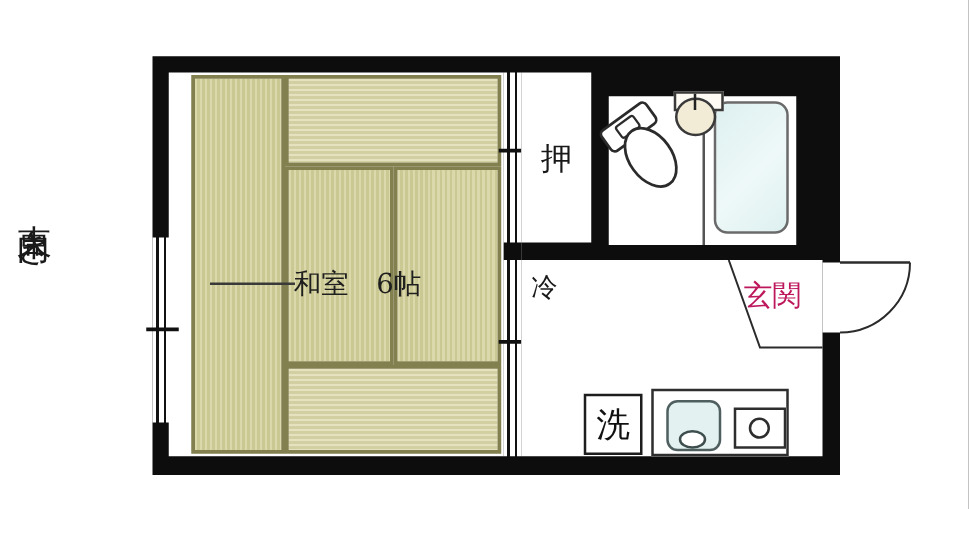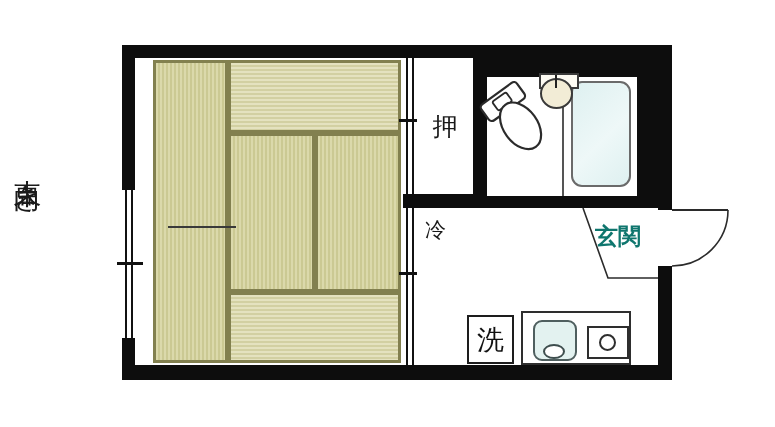--- a/index.html
+++ b/index.html
@@ -49,21 +49,21 @@
   .tub{left:84px;top:4px;width:60px;height:106px;box-sizing:border-box;
        border:2px solid #6a6a6a;border-radius:11px;
        background:linear-gradient(135deg,#def0f0,#eef8f8 55%,#def0f0);}
   .basin-counter{left:52px;top:-4px;width:40px;height:16px;box-sizing:border-box;border:2px solid #3a3a3a;background:#fdfbf3;}
   .basin{left:53px;top:1px;width:33px;height:31px;box-sizing:border-box;border:2px solid #3a3a3a;border-radius:50%;background:#f2ecd6;}
   .basin-tap{left:68px;top:-2px;width:2px;height:13px;background:#222;}
   
   .kitchen{left:295px;top:163px;width:241px;height:157px;}
   .fridge-label{left:8px;top:8px;font-size:21px;color:#181818;}
   .kitchen-label{left:50px;top:42px;font-size:27px;color:#181818;white-space:nowrap;}
-  .entrance-label{left:178px;top:13px;font-size:23px;color:#0f766e;white-space:nowrap;font-weight:bold;}
+  .entrance-label{left:178px;top:13px;font-size:23px;color:#be185d;white-space:nowrap;}
   .laundry-box{left:50px;top:107px;width:47px;height:49px;box-sizing:border-box;border:2.5px solid #1d1d1d;background:#fff;display:flex;align-items:center;justify-content:center;}
   .laundry-label{font-size:27px;color:#111;}
   .sink-unit{left:104px;top:103px;width:110px;height:54px;box-sizing:border-box;border:2px solid #2e2e2e;background:#fff;}
   .ksink{left:10px;top:7px;width:44px;height:41px;box-sizing:border-box;border:2px solid #4f5f5f;border-radius:9px;background:#e3f2f0;}
   .ksink-drain{left:20px;top:31px;width:22px;height:15px;box-sizing:border-box;border:2px solid #3e4e4e;border-radius:50%;background:#fff;}
   .stove{left:64px;top:13px;width:42px;height:33px;box-sizing:border-box;border:2px solid #2e2e2e;background:#fff;}
   .stove-burner{left:76px;top:21px;width:17px;height:17px;box-sizing:border-box;border:2px solid #2e2e2e;border-radius:50%;background:#fff;}
   .door-gap{left:536px;top:165px;width:14px;height:56px;background:#fff;}
   
   .overlay{left:0;top:0;width:775px;height:427px;pointer-events:none;}
@@ -75,20 +75,21 @@
 
 <div class="abs plan">
 
   <div class="abs roomwhite washitsu">
     <div class="mat v mat-left"></div>
     <div class="mat h mat-top"></div>
     <div class="mat v mat-midl"></div>
     <div class="mat v mat-midr"></div>
     <div class="mat h mat-bot"></div>
     <div class="abs leader"></div>
+    <div class="abs washitsu-label">和室　6帖</div>
   </div>
 
   <div class="abs dbl-v win-left"></div>
   <div class="abs tick tick-win"></div>
 
   <div class="abs dbl-v fusuma"></div>
   <div class="abs fusuma-wall"></div>
   <div class="abs tick tick-f1"></div>
   <div class="abs tick tick-f2"></div>
 

